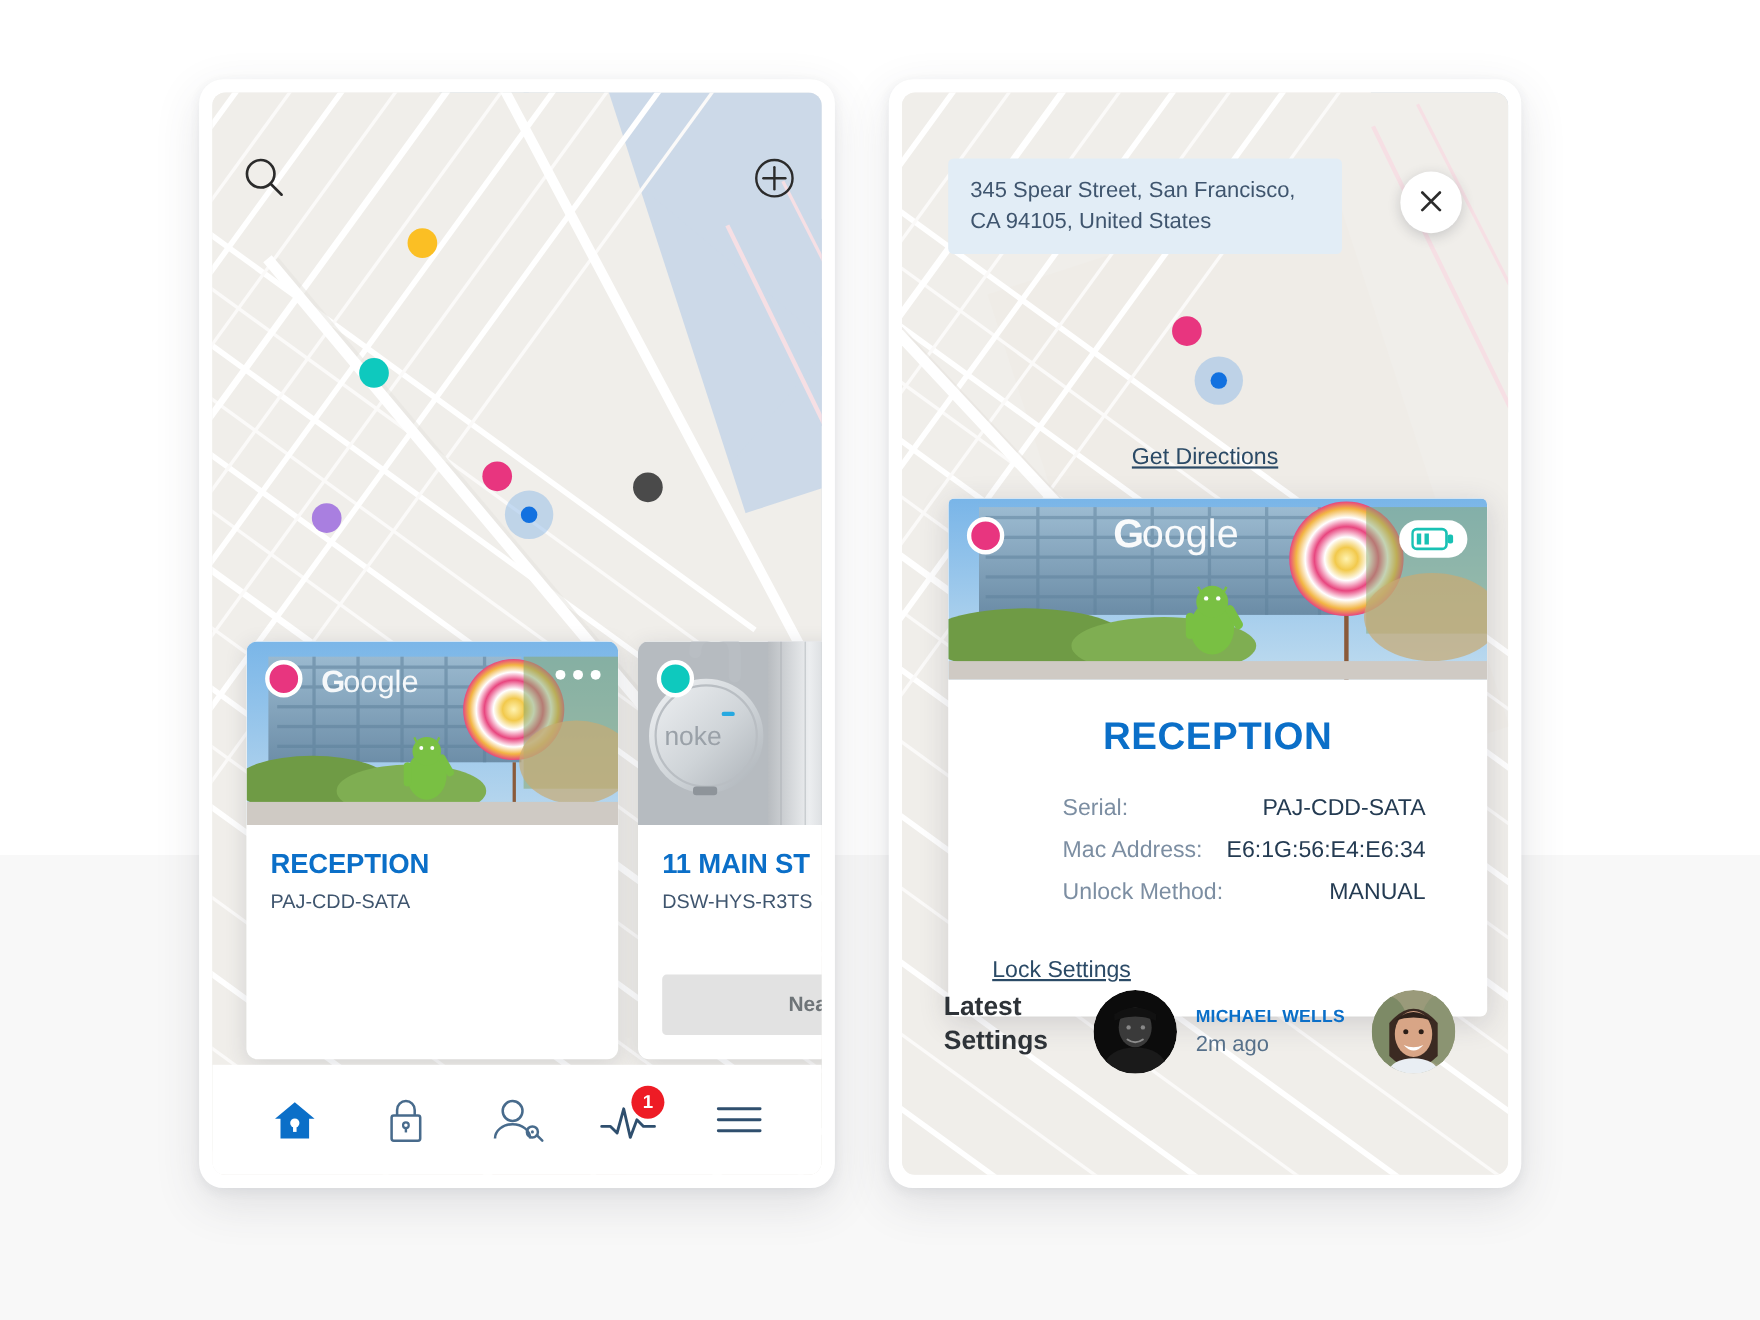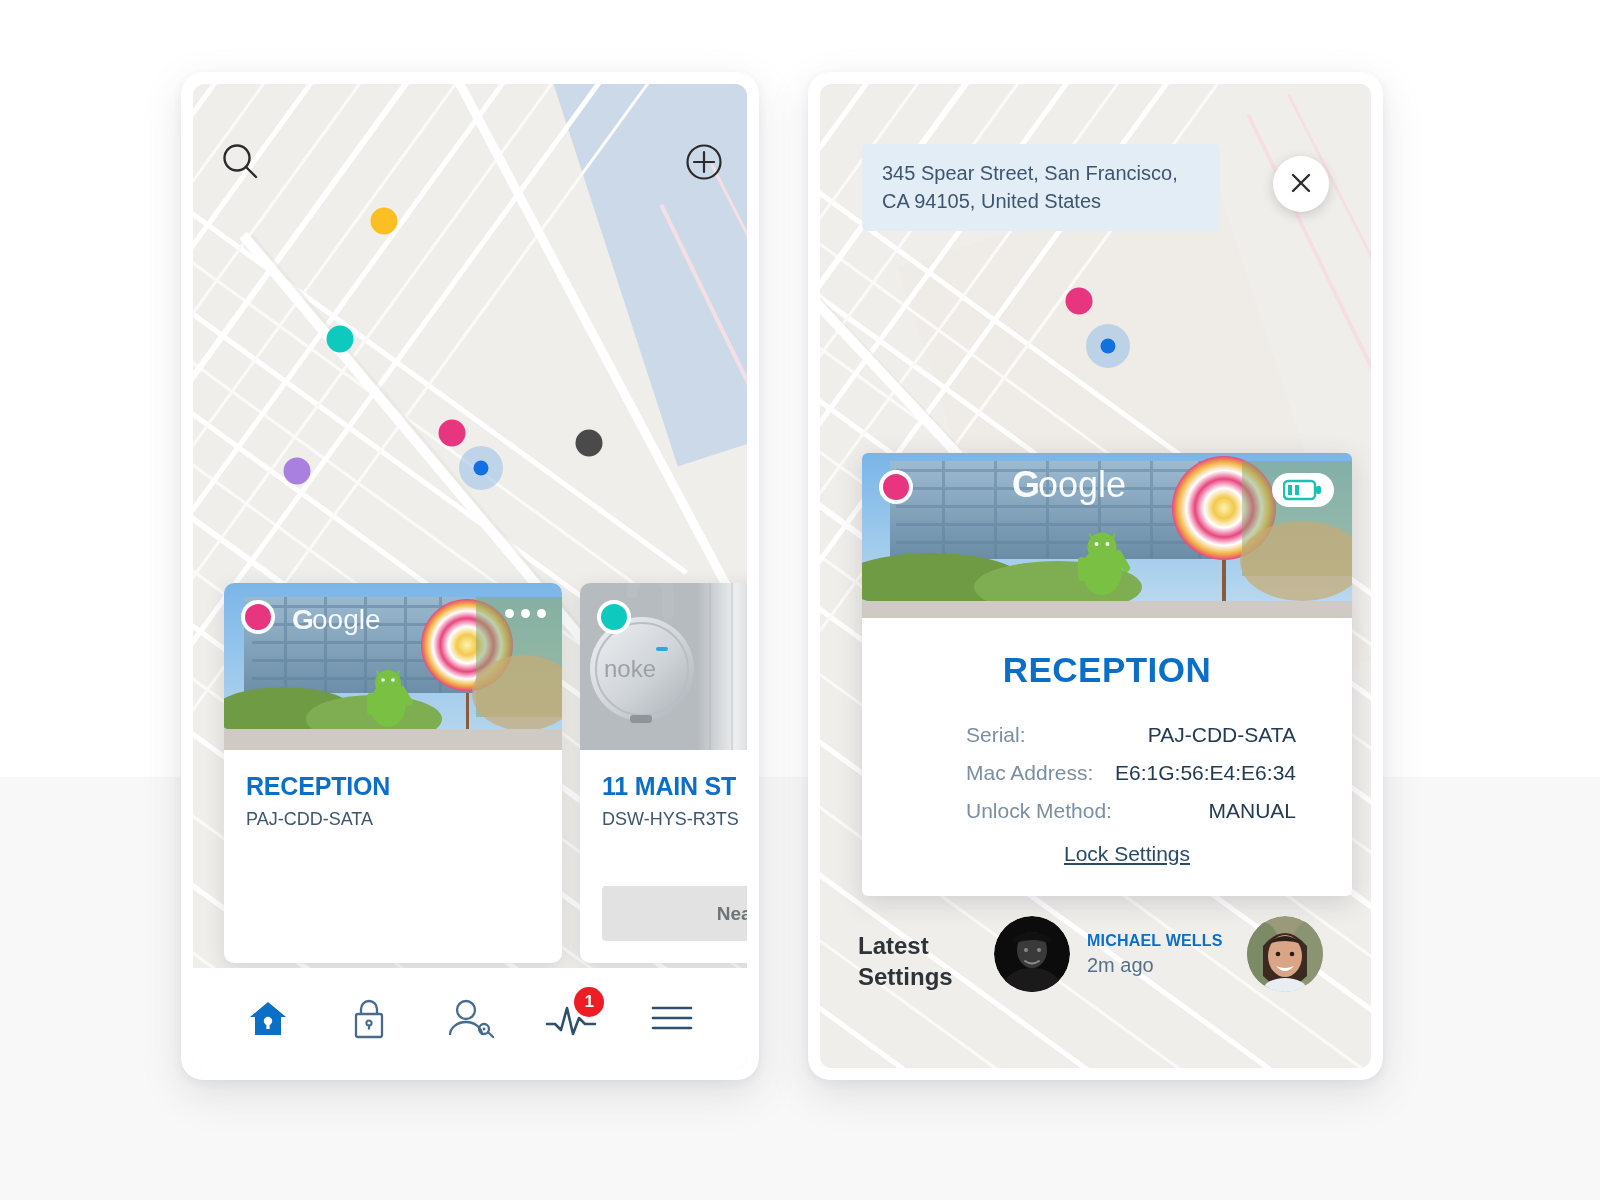--- a/index.html
+++ b/index.html
@@ -250,35 +250,35 @@
     justify-content: space-between;
     align-items: baseline;
     font-size: 21px;
     padding: 7px 0;
     margin-left: 48px;
   }
   .detail-row .k { color: #7c8ea2; }
   .detail-row .v { color: #243b52; }
   .lock-settings {
     display: block;
-    text-align: center;
+    text-align: left;
     color: #2b4a66;
     font-size: 21px;
     text-decoration: underline;
-    margin: 12px 0 30px 0;
+    margin: 40px 0 30px 0;
     cursor: pointer;
     padding-left: 40px;
   }
 
   .latest-activity {
     position: absolute;
     left: 38px; right: 0; bottom: 76px;
     height: 92px;
     display: flex;
-    align-items: flex-end;
+    align-items: flex-start;
     gap: 24px;
   }
   .la-label {
     color: #2e3338;
     font-size: 24px;
     font-weight: bold;
     line-height: 1.3;
     width: 112px;
     flex: 0 0 auto;
   }
@@ -606,20 +606,21 @@
 
       <button class="close-btn">
         <span>
           <svg width="26" height="26" viewBox="0 0 26 26">
             <line x1="5" y1="5" x2="21" y2="21" stroke="#2b2b2b" stroke-width="2.4" stroke-linecap="round"></line>
             <line x1="21" y1="5" x2="5" y2="21" stroke="#2b2b2b" stroke-width="2.4" stroke-linecap="round"></line>
           </svg>
         </span>
       </button>
 
+      <a class="get-directions">Get Directions</a>
     </div>
 
     <div class="detail-card">
       <div class="detail-photo">
         <svg viewBox="0 0 490 165" style="width:100%;height:100%;display:block;">
           <defs>
             <linearGradient id="skyB" x1="0" y1="0" x2="0" y2="1">
               <stop offset="0%" stop-color="#79b5e8"></stop>
                 <stop offset="100%" stop-color="#c0dcef"></stop>
             </linearGradient>

